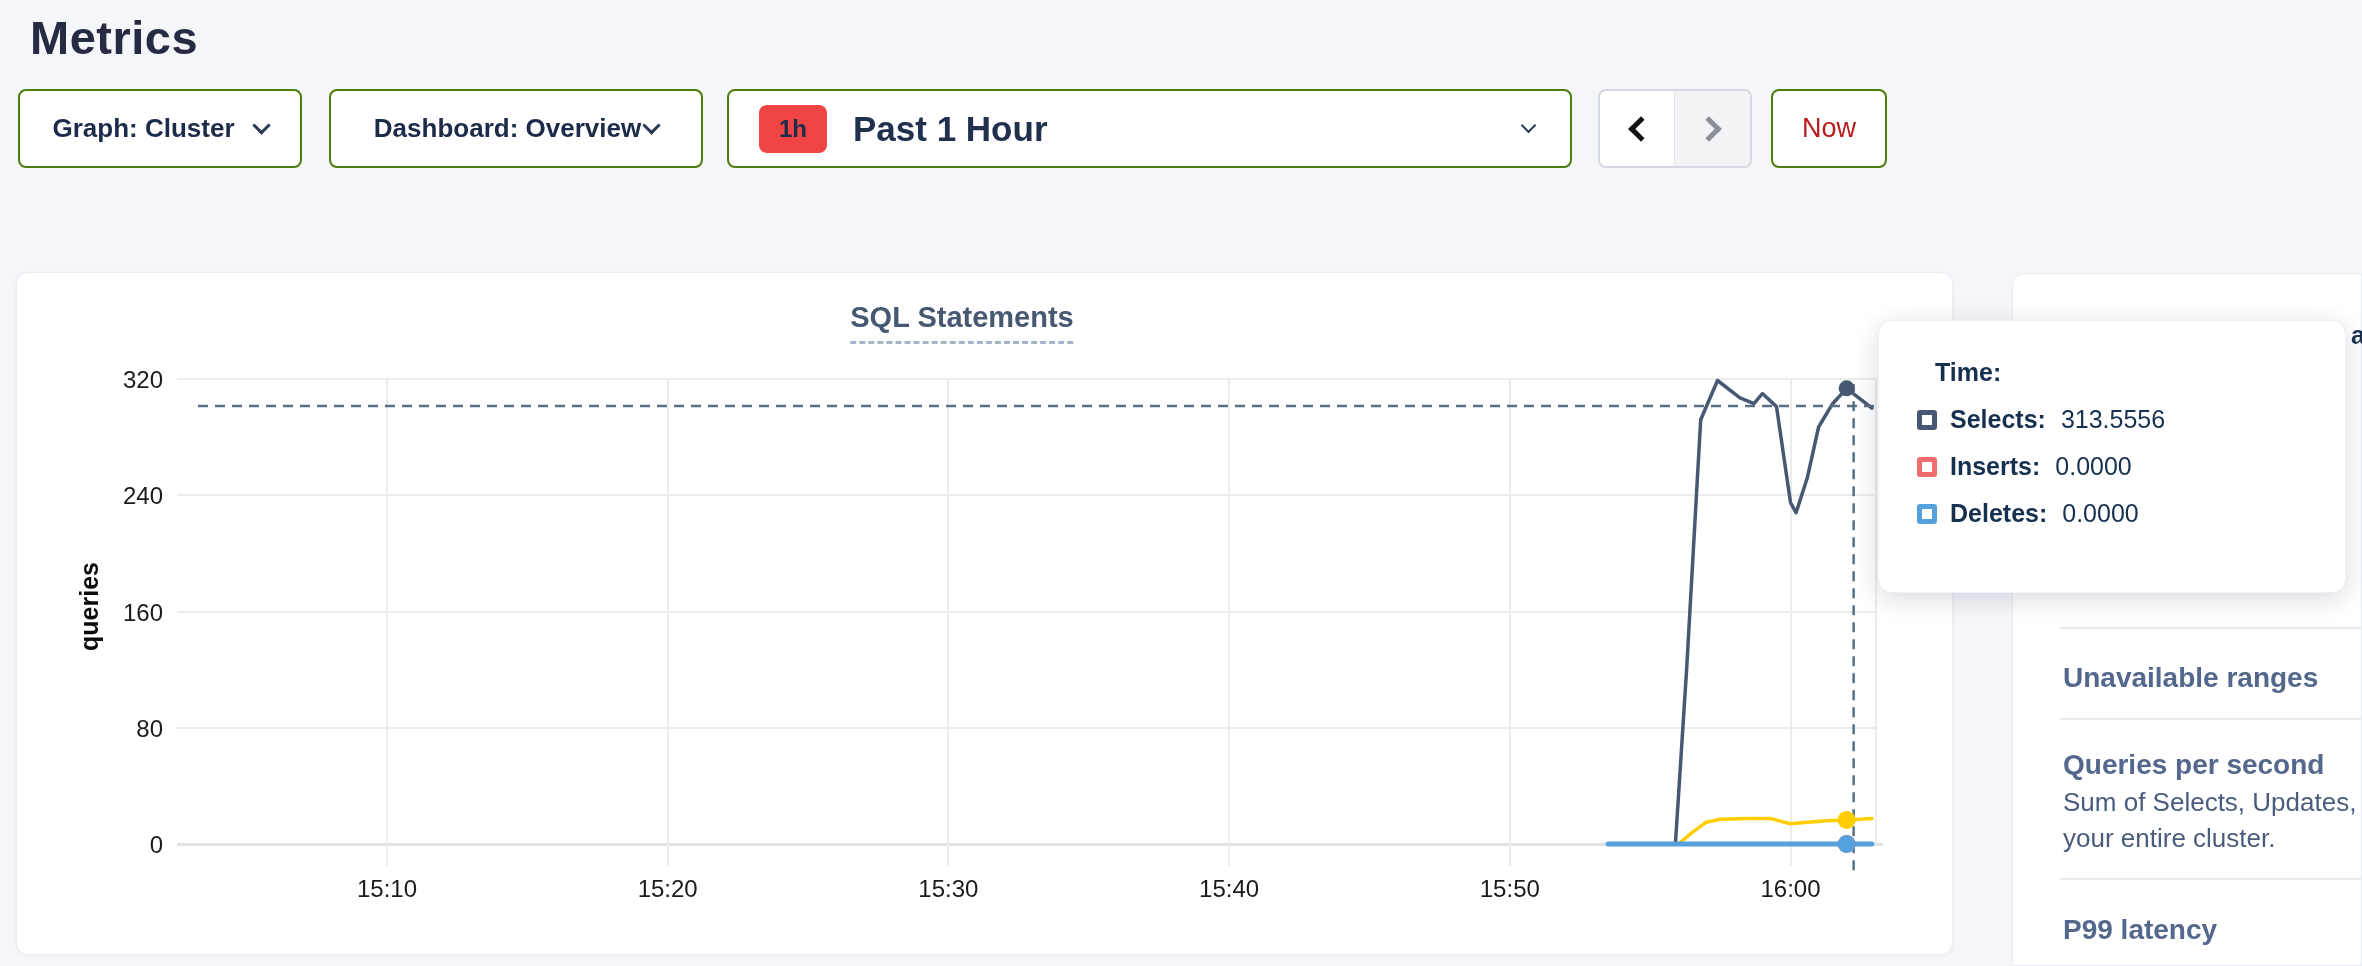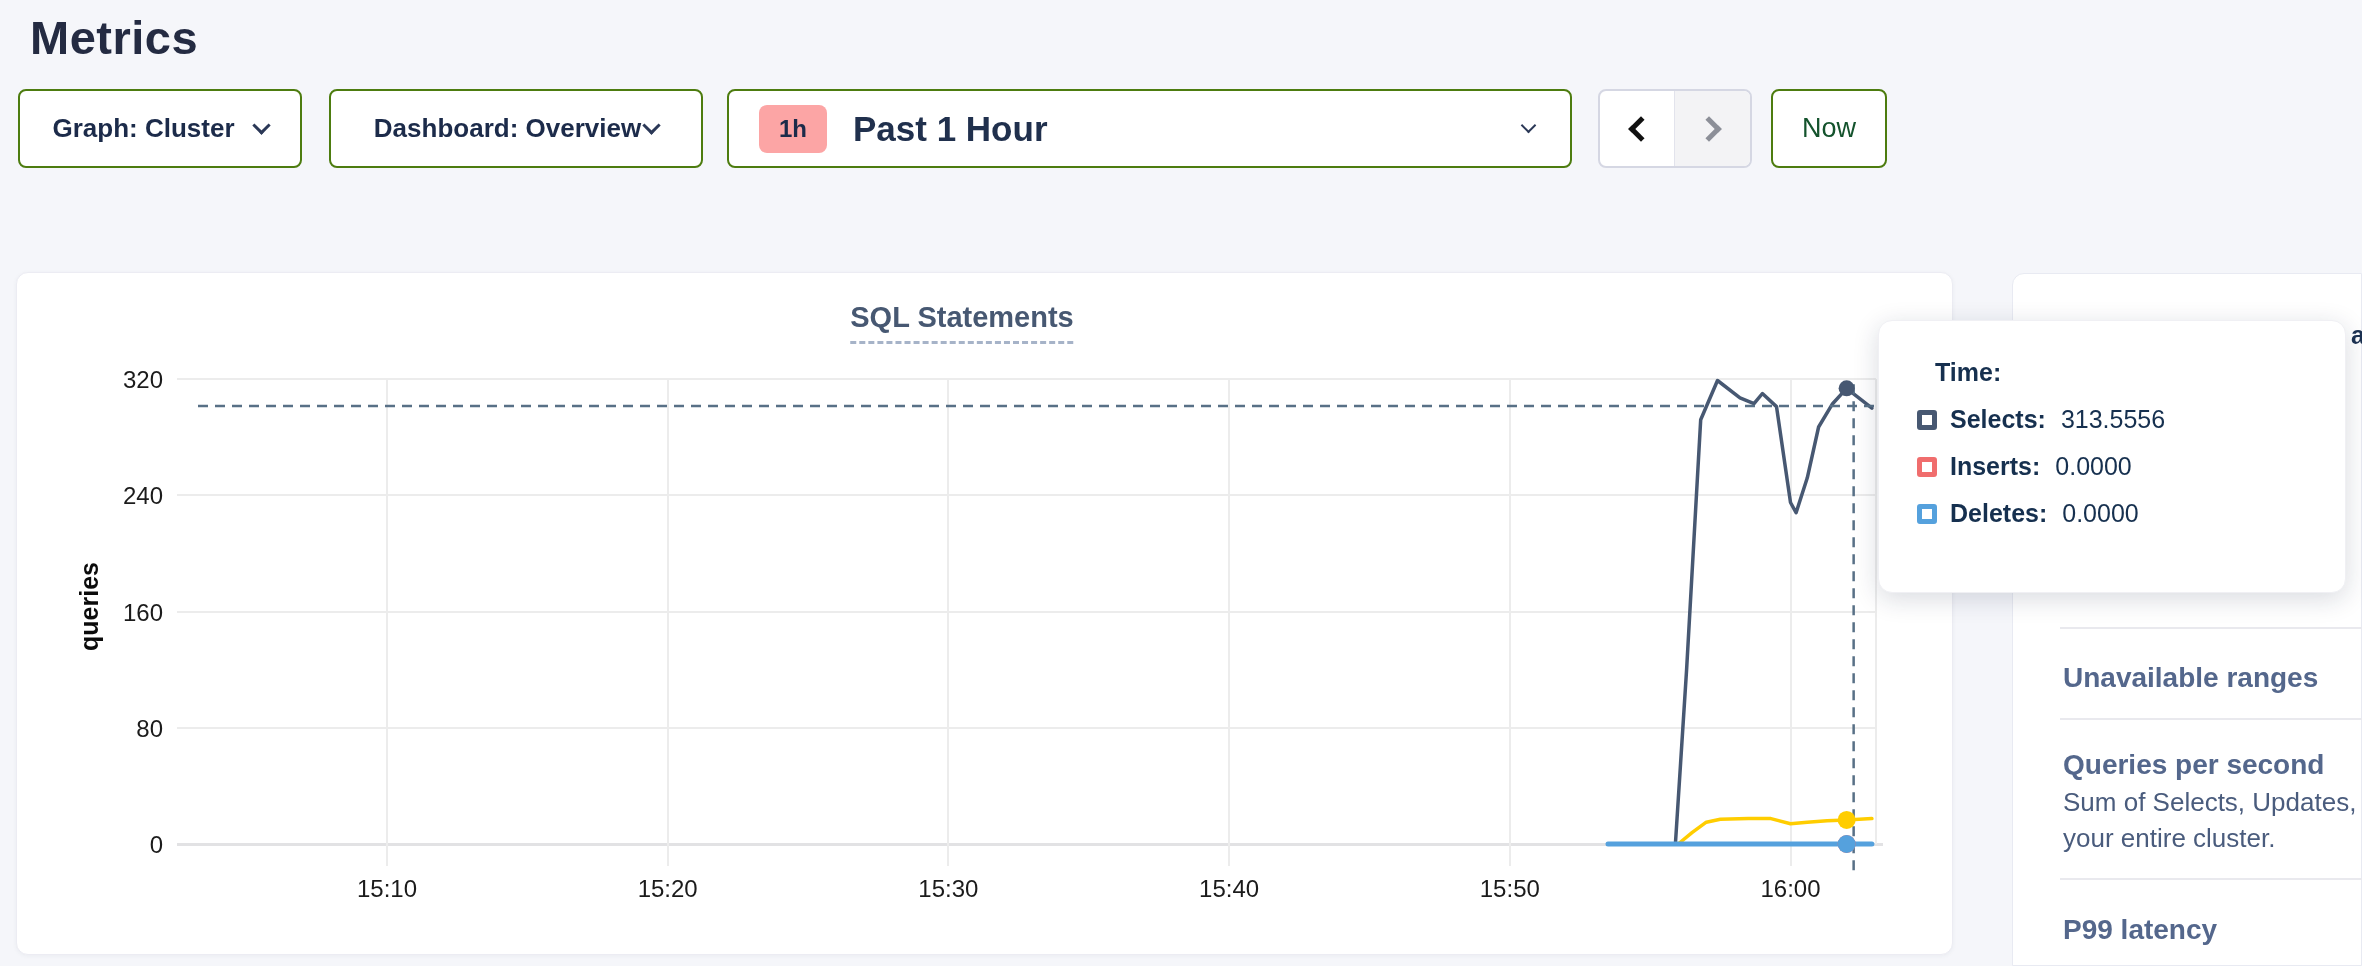--- a/index.html
+++ b/index.html
@@ -23,38 +23,38 @@
   }
   .chev {
     display: inline-block; width: 13px; height: 13px;
     border-right: 3px solid #2b3857; border-bottom: 3px solid #2b3857;
     transform: rotate(45deg); margin-top: -6px;
   }
   .btn-graph { left: 18px; width: 284px; gap: 20px; }
   .btn-dashboard { left: 329px; width: 374px; gap: 4px; }
   .btn-time { left: 727px; width: 845px; justify-content: flex-start; padding: 0 36px 0 30px; font-weight: 400; }
   .time-badge {
-    background: #fca5a5; color: #1c2b4a; font-weight: 700; font-size: 24px;
+    background: #ef4444; color: #1c2b4a; font-weight: 700; font-size: 24px;
     border-radius: 8px; width: 68px; height: 48px;
     display: flex; align-items: center; justify-content: center;
   }
   .time-label { margin-left: 26px; font-size: 35px; color: #20304d; font-weight: bold; }
   .btn-time .chev { margin-left: auto; width: 11px; height: 11px; border-width: 2.5px; }
   .arrow-group {
     position: absolute; left: 1598px; top: 89px; width: 154px; height: 79px;
     border: 2px solid #d5d7e3; border-radius: 8px; background: #fff;
     display: flex; overflow: hidden;
   }
   .arrow-half { width: 50%; height: 100%; display: flex; align-items: center; justify-content: center; cursor: pointer; }
   .arrow-half.prev { border-right: 1px solid #e2e3ec; }
   .arrow-half.next { background: #f3f3f5; cursor: default; }
   .big-chev { width: 18px; height: 18px; border-right: 5px solid #111; border-bottom: 5px solid #111; }
   .big-chev.left  { transform: rotate(135deg); margin-left: 8px; }
   .big-chev.right { transform: rotate(-45deg); border-color: #8c8f98; margin-right: 8px; }
-  .btn-now { left: 1771px; width: 116px; font-weight: 400; color: #14532d; font-size: 27px; cursor: default; }
+  .btn-now { left: 1771px; width: 116px; font-weight: 400; color: #b91c1c; font-size: 27px; cursor: default; }
 
   .chart-card {
     position: absolute; left: 16px; top: 272px; width: 1937px; height: 683px;
     background: #fff; border: 1px solid #ececf3; border-radius: 12px;
     box-shadow: 0 1px 4px rgba(40,50,80,.05);
   }
   .chart-title {
     position: absolute; left: 962px; top: 301px; transform: translateX(-50%);
     font-size: 29px; font-weight: 700; color: #475872;
     padding-bottom: 7px; border-bottom: 3px dashed #a6b3c8; cursor: help; white-space: nowrap;

